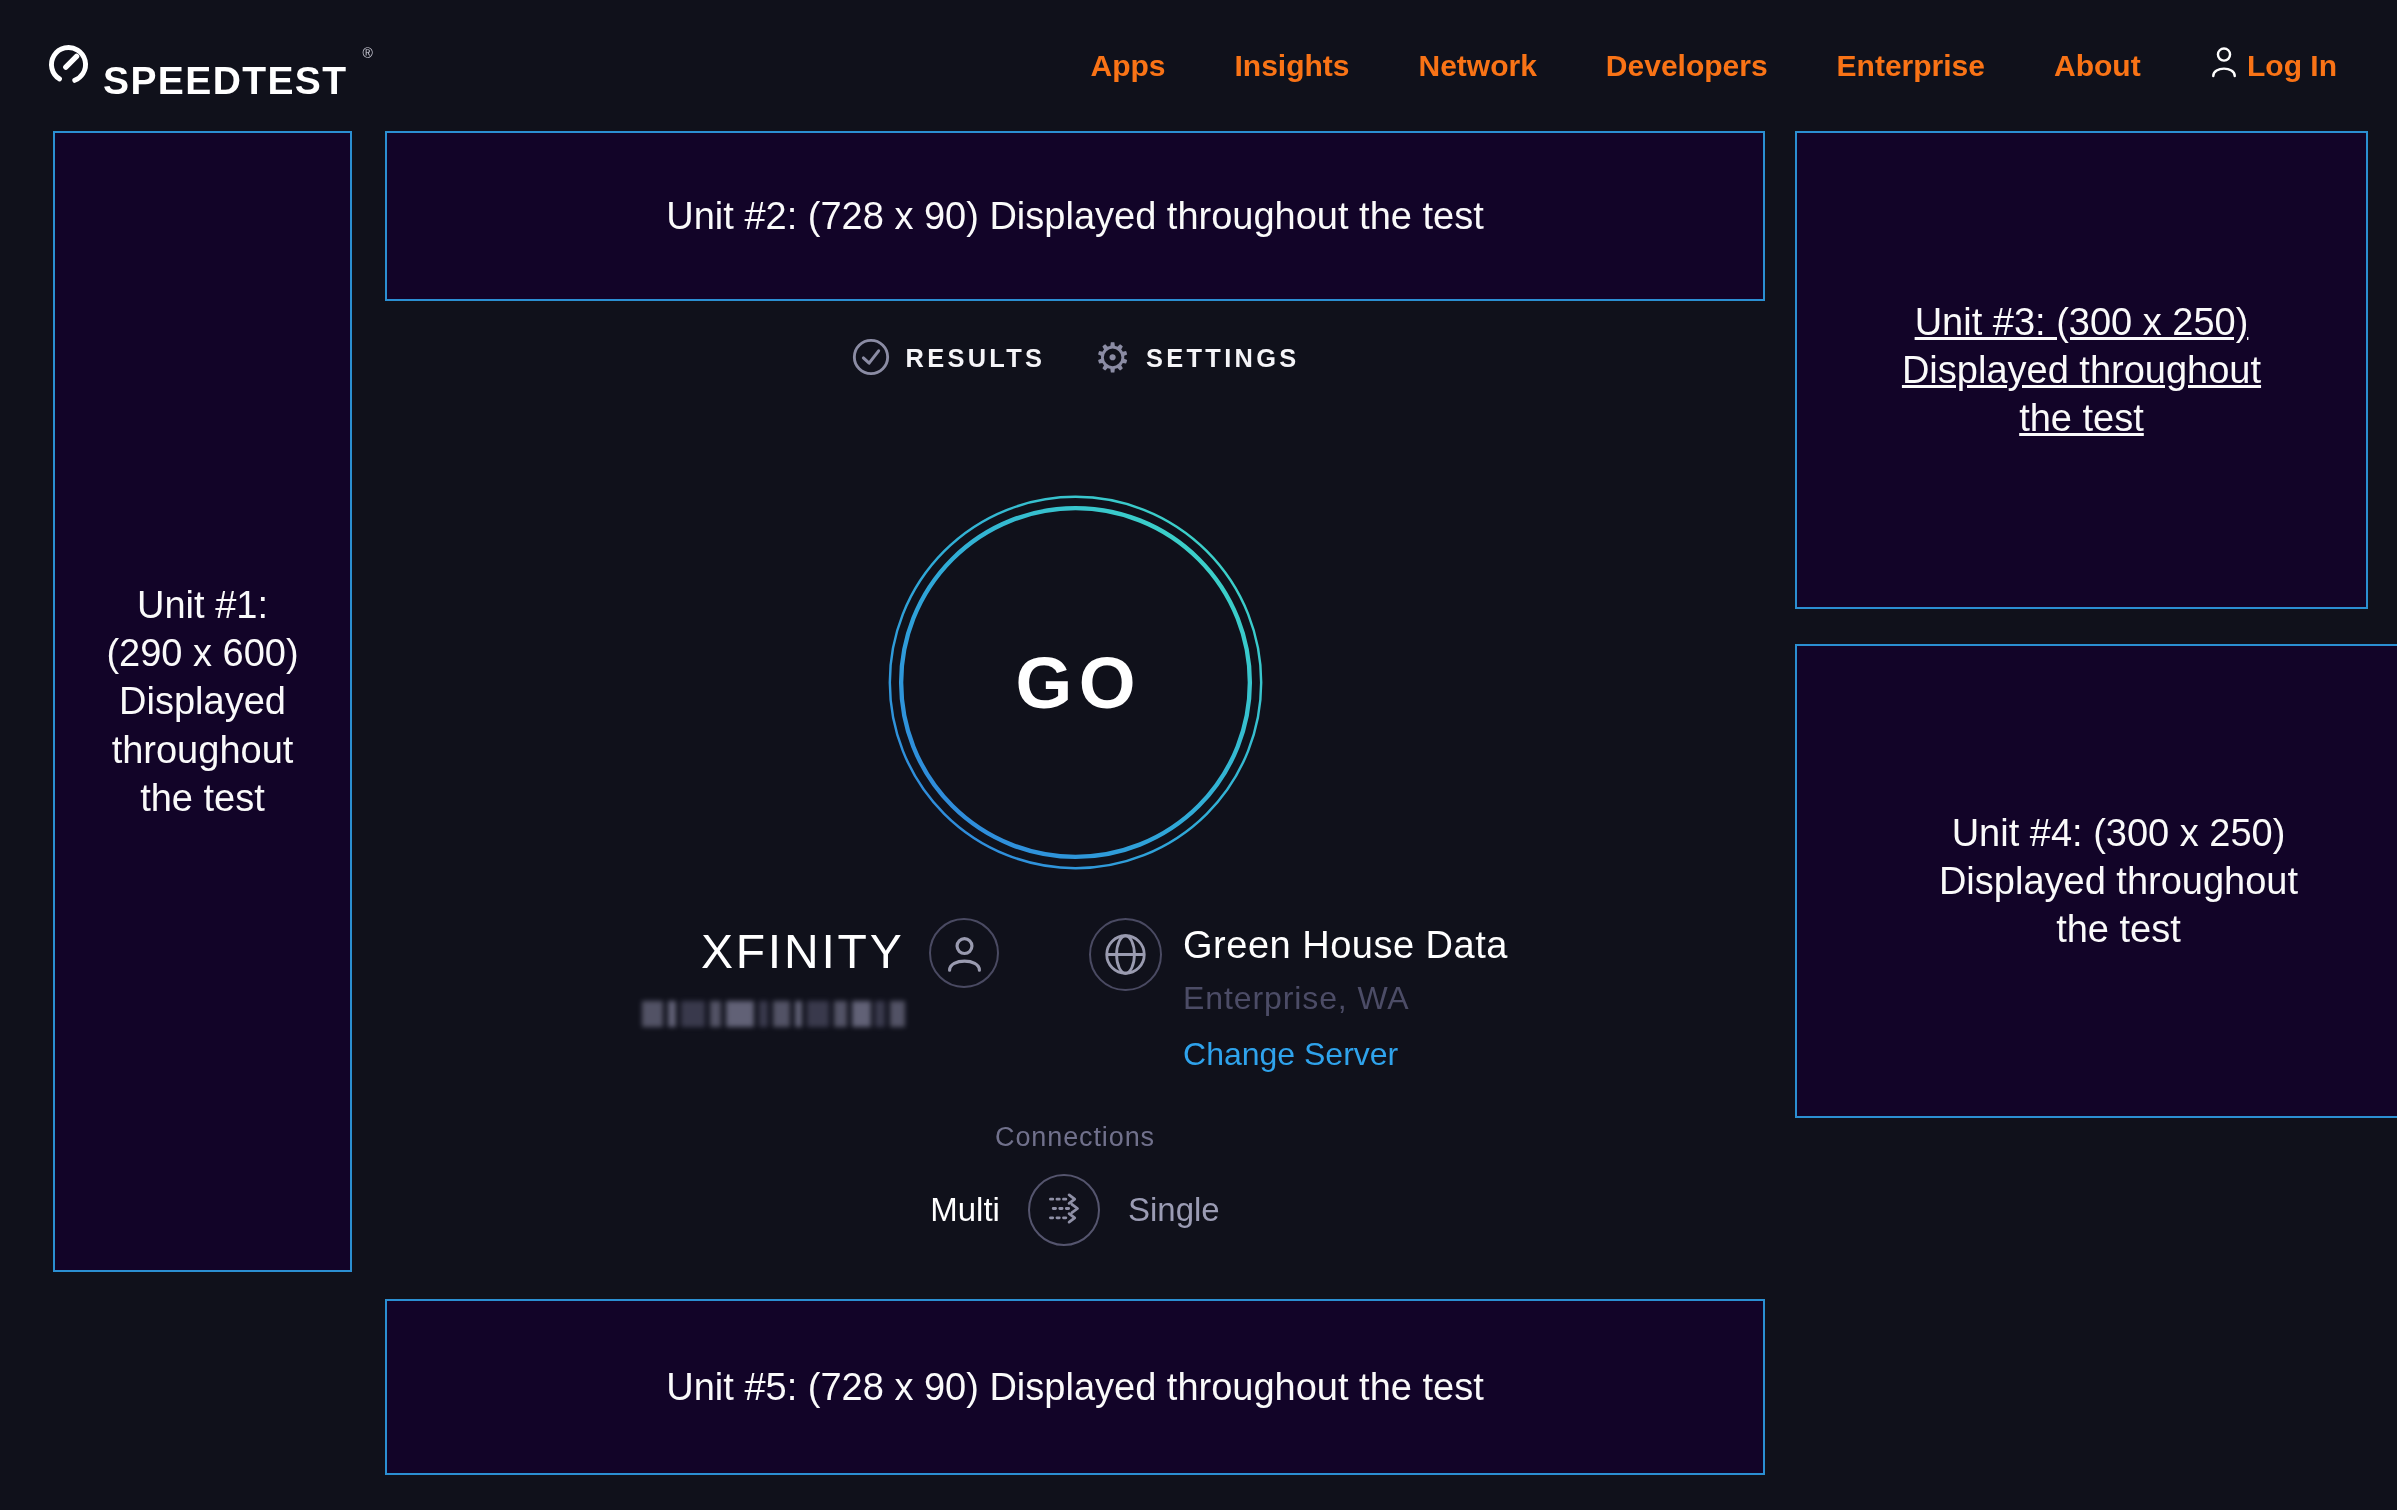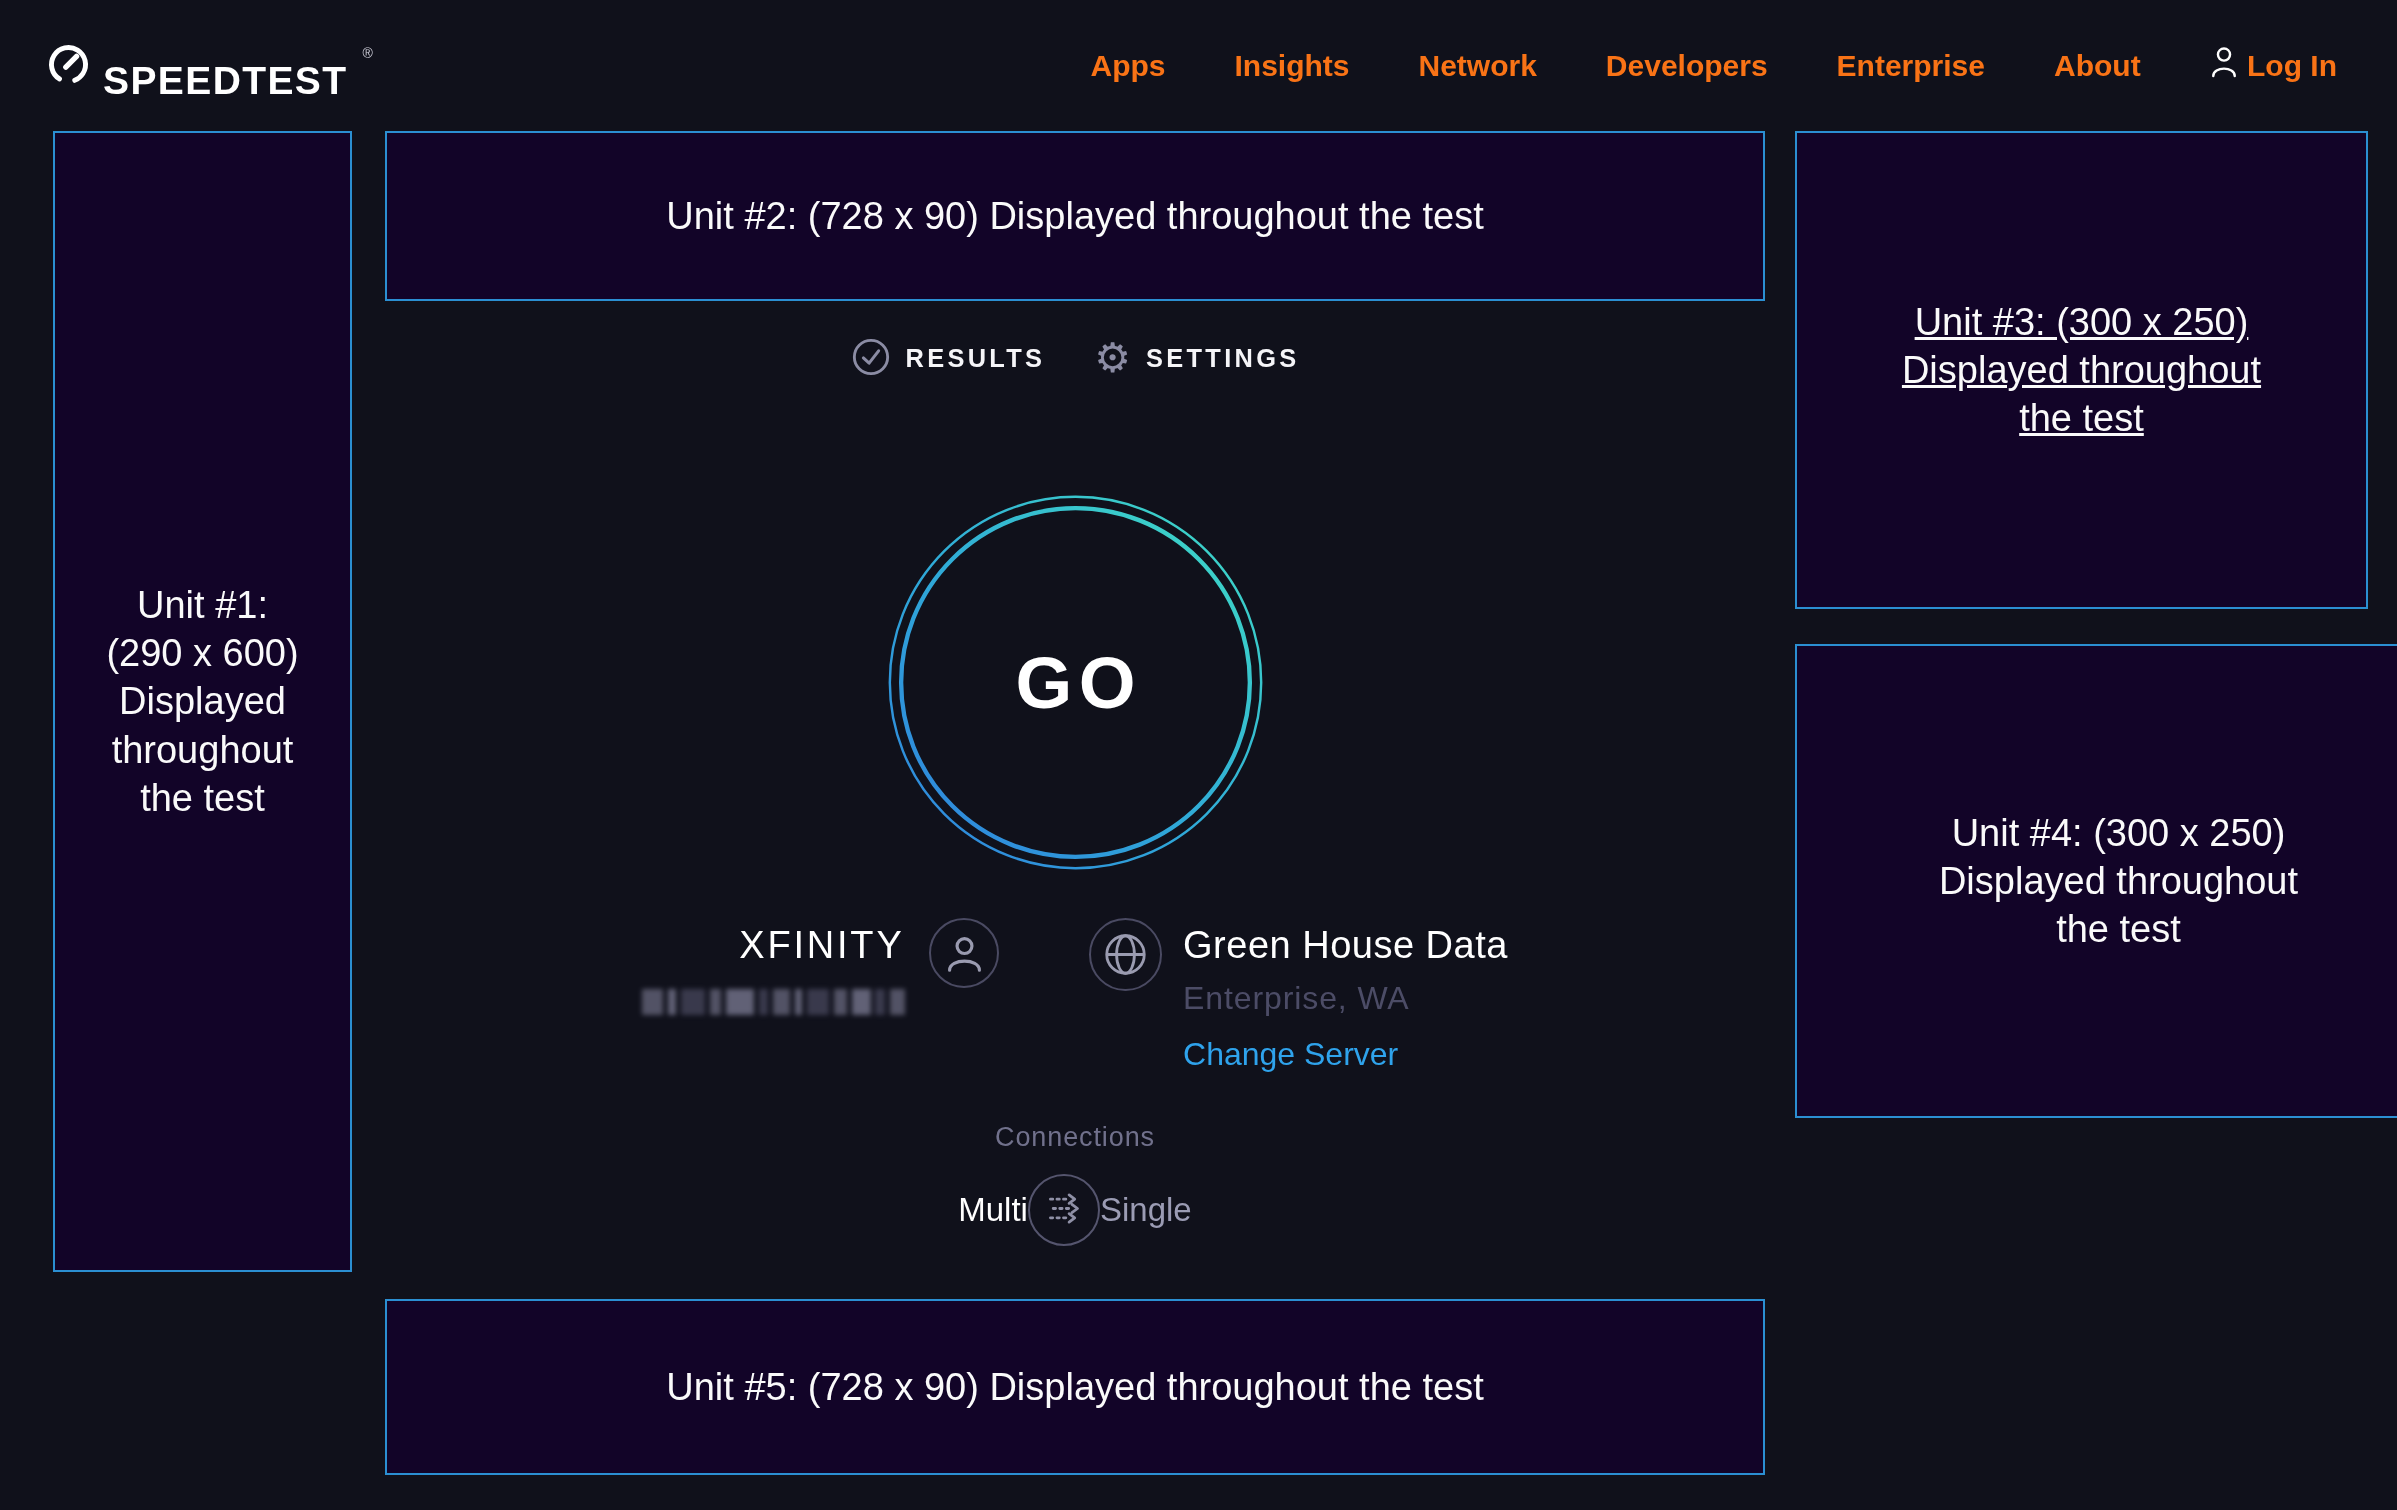--- a/index.html
+++ b/index.html
@@ -63,21 +63,21 @@
     font-size:73px; font-weight:700; letter-spacing:6.6px; color:#fff;
     padding-left:6.6px;
   }
 
   
   .meta-row {
     position:absolute; left:385px; top:918px; width:1380px;
     display:flex; justify-content:center; align-items:flex-start;
   }
   .isp-col { text-align:right; margin-top:5.6px; }
-  .isp-name { font-size:38px; font-weight:500; letter-spacing:2.8px; color:#fff; }
+  .isp-name { font-size:48px; font-weight:500; letter-spacing:2.8px; color:#fff; }
   .masked-ip {
     margin-top:22.6px; height:26px; display:flex; gap:4.7px; justify-content:flex-start;
     filter: blur(2.4px); opacity:.9;
   }
   .masked-ip span { display:inline-block; height:100%; }
   .mb1 { background:#5a5a6e; } .mb2 { background:#3e3e52; } .mb3 { background:#6a6a80; }
   .icon-circle {
     border:2.8px solid #4a4a62; border-radius:50%;
     display:flex; align-items:center; justify-content:center; flex:none;
   }
@@ -86,21 +86,21 @@
   .server-col { text-align:left; margin-top:5.6px; }
   .server-name { font-size:38px; color:#fff; letter-spacing:0.5px; }
   .server-loc  { font-size:32px; color:#4c4c66; margin-top:13px; letter-spacing:0.9px; }
   .server-change { font-size:32px; color:#2fa3ec; margin-top:19px; display:inline-block; cursor:pointer; }
 
   
   .connections {
     position:absolute; left:385px; top:1122px; width:1380px; text-align:center;
   }
   .conn-label { font-size:27px; color:#71718c; letter-spacing:0.9px; }
-  .conn-row { margin-top:21px; display:flex; align-items:center; justify-content:center; }
+  .conn-row { margin-top:21px; display:flex; align-items:center; justify-content:center; gap:28px; }
   .conn-multi  { font-size:33px; color:#fff; font-weight:500; cursor:pointer; }
   .conn-single { font-size:33px; color:#9b9cb4; cursor:pointer; }
   .conn-toggle {
     width:72px; height:72px; border:2.8px solid #55556e; border-radius:50%;
     background:none; display:flex; align-items:center; justify-content:center; cursor:pointer;
   }
 </style>
 </head>
 <body>
 

